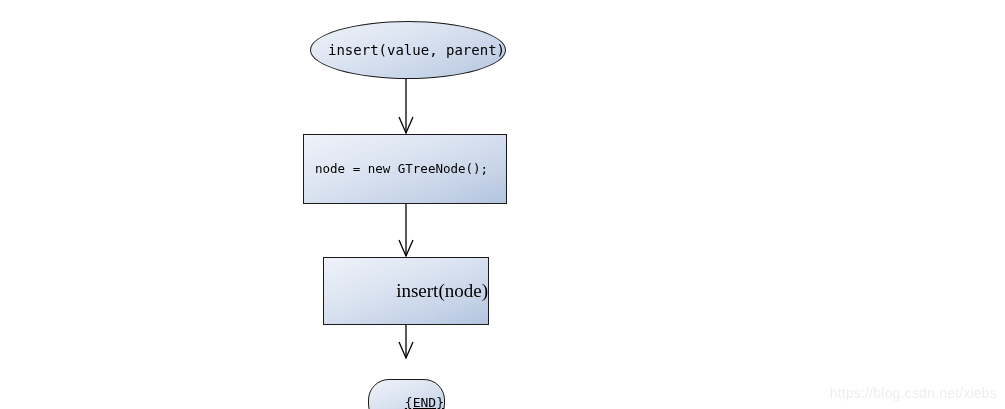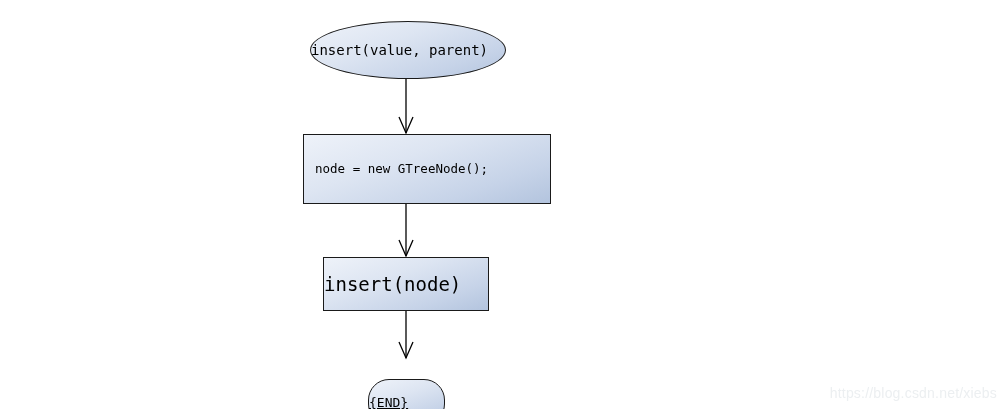--- a/index.html
+++ b/index.html
@@ -22,21 +22,21 @@
     width: 1005px;
     height: 409px;
   }
 
   .node {
     position: absolute;
     box-sizing: border-box;
     border: 1.4px solid #1a1a1a;
     display: flex;
     align-items: center;
-    justify-content: flex-start;
+    justify-content: flex-end;
     color: #000000;
     background: linear-gradient(160deg, #eef2f9 0%, #dde5f2 38%, #c6d3e8 75%, #b3c4de 100%);
   }
 
   
   #node-start {
     left: 310px;
     top: 21px;
     width: 196px;
     height: 58px;
@@ -45,21 +45,21 @@
   #node-start .label {
     font-size: 14px;
     letter-spacing: 0px;
     white-space: nowrap;
   }
 
   
   #node-code {
     left: 303px;
     top: 134px;
-    width: 248px;
+    width: 204px;
     height: 70px;
     justify-content: flex-start;
     padding-left: 11px;
   }
   #node-code .codeblock {
     display: block;
     text-align: left;
     font-size: 12.5px;
     line-height: 16px;
     white-space: pre;
@@ -67,21 +67,22 @@
   #node-code .codeline {
     display: block;
     white-space: pre;
   }
 
   
   #node-insert {
     left: 323px;
     top: 257px;
     width: 166px;
-    height: 54px;
+    height: 68px;
+    font-family: Liberation Serif, serif;
   }
   #node-insert .label {
     font-size: 19px;
     white-space: nowrap;
   }
 
   
   #node-end {
     left: 368px;
     top: 379px;

